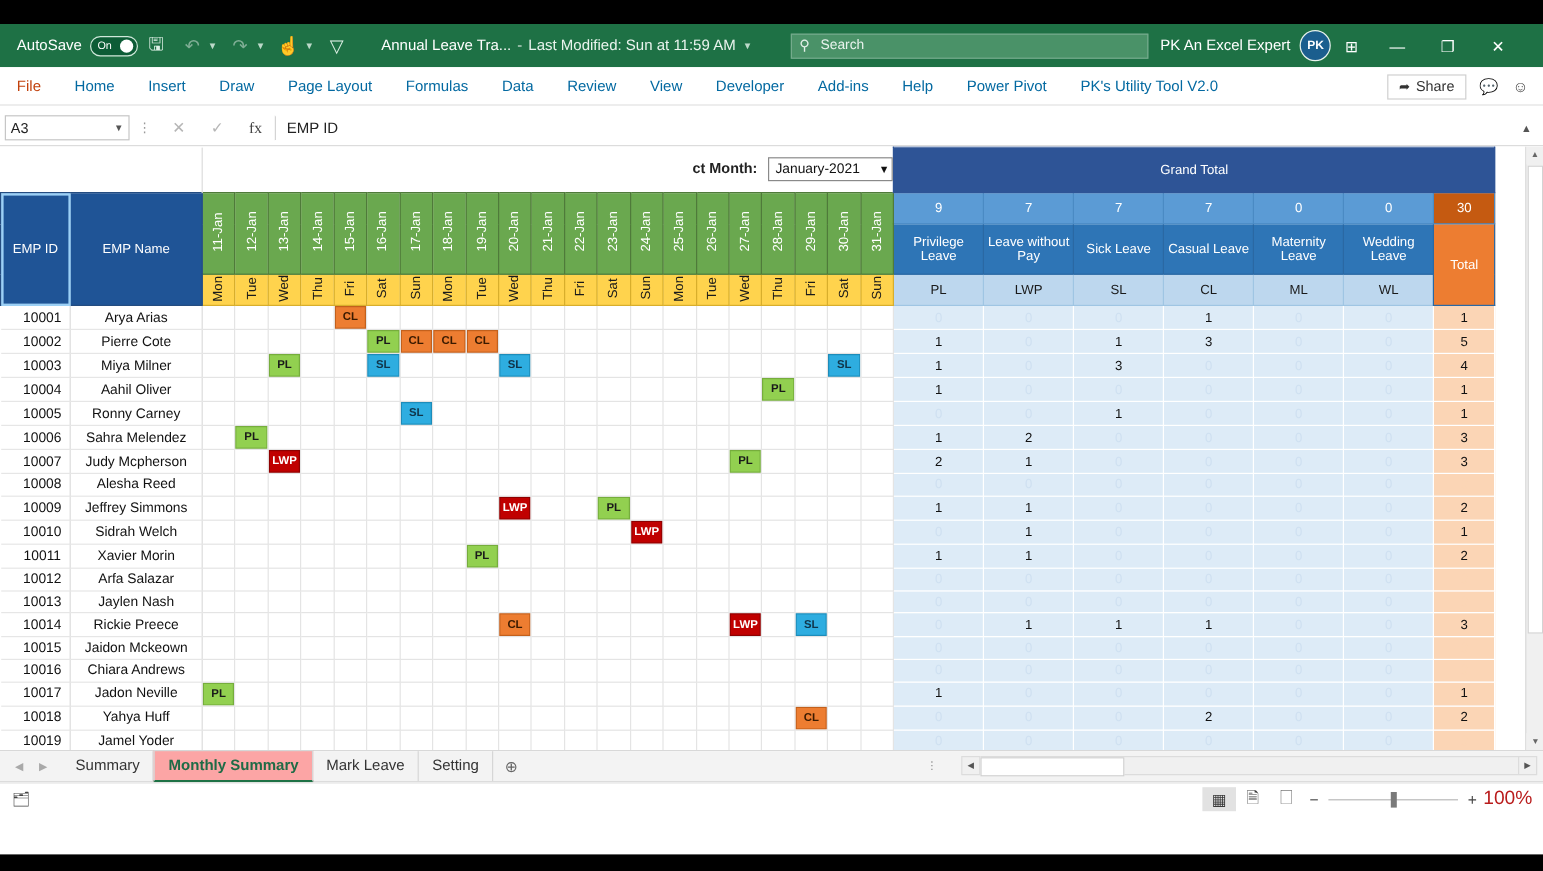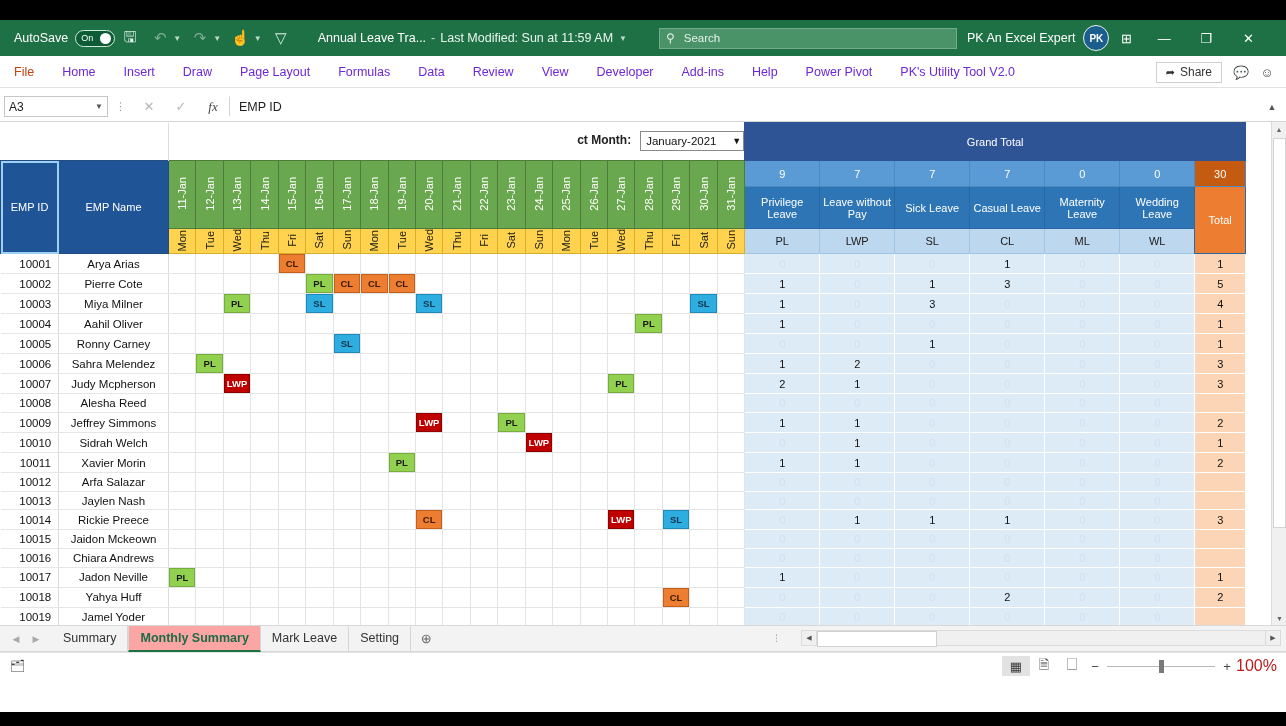--- a/index.html
+++ b/index.html
@@ -54,42 +54,42 @@
     width: 42px; height: 34px; display:flex; align-items:center;
     justify-content:center; color:#fff; font-size:13px;
   }
   .ribbon-icon { color:#fff; font-size:13px; width:34px; text-align:center; }
 
   
   .ribbon {
     height: 32px; background:#fff; display:flex; align-items:center;
     border-bottom: 1px solid #e2e2e2; position:relative;
   }
-  .rtab { font-size:12.5px; color:#6d28d9; padding: 0 14px; line-height:32px; white-space:nowrap;}
+  .rtab { font-size:12.5px; color:#0369a1; padding: 0 14px; line-height:32px; white-space:nowrap;}
   .rtab.file { color:#c2410c; }
   .ribbon-right { position:absolute; right:6px; top:0; height:32px; display:flex; align-items:center; }
   .share-btn {
     border:1px solid #d0d0d0; height:21px; padding:0 9px; font-size:12px;
     display:flex; align-items:center; color:#333; margin-right:6px;
   }
   .share-btn .sh-ic { font-size:11px; margin-right:5px; }
   .cmt-btn, .smiley { width:26px; text-align:center; font-size:13px; color:#444; }
 
   
   .fbar { height: 30px; background:#fff; display:flex; align-items:center;
           border-bottom:1px solid #d4d4d4; padding: 0 4px; margin-top:4px;}
   .namebox {
     width: 104px; height: 21px; border:1px solid #c6c6c6; display:flex;
     align-items:center; padding: 0 4px; font-size:12px; color:#222;
     justify-content:space-between;
   }
   .namebox .cv { font-size:8px; color:#555; }
   .fb-dots { color:#999; font-size:11px; margin: 0 7px; letter-spacing:0; }
   .fb-btn { width:32px; text-align:center; font-size:13px; color:#b6b6b6; }
-  .fb-btn.fx { color:#444; font-style:italic; font-family:"Liberation Serif", serif; }
+  .fb-btn.fx { color:#444; font-family:"Liberation Serif", serif; }
   .fb-input {
     flex:1; height:21px; border:1px solid transparent; border-left:1px solid #d4d4d4;
     font-size:12.5px; color:#222; display:flex; align-items:center; padding-left:9px;
   }
   .fb-collapse { width:20px; text-align:center; color:#555; font-size:9px; }
 
   
   .gridwrap { position:relative; height: 504px; background:#fff; overflow:hidden;
               border-bottom:1px solid #d8d8d8; }
   table.sheet { border-collapse: collapse; table-layout: fixed; }

